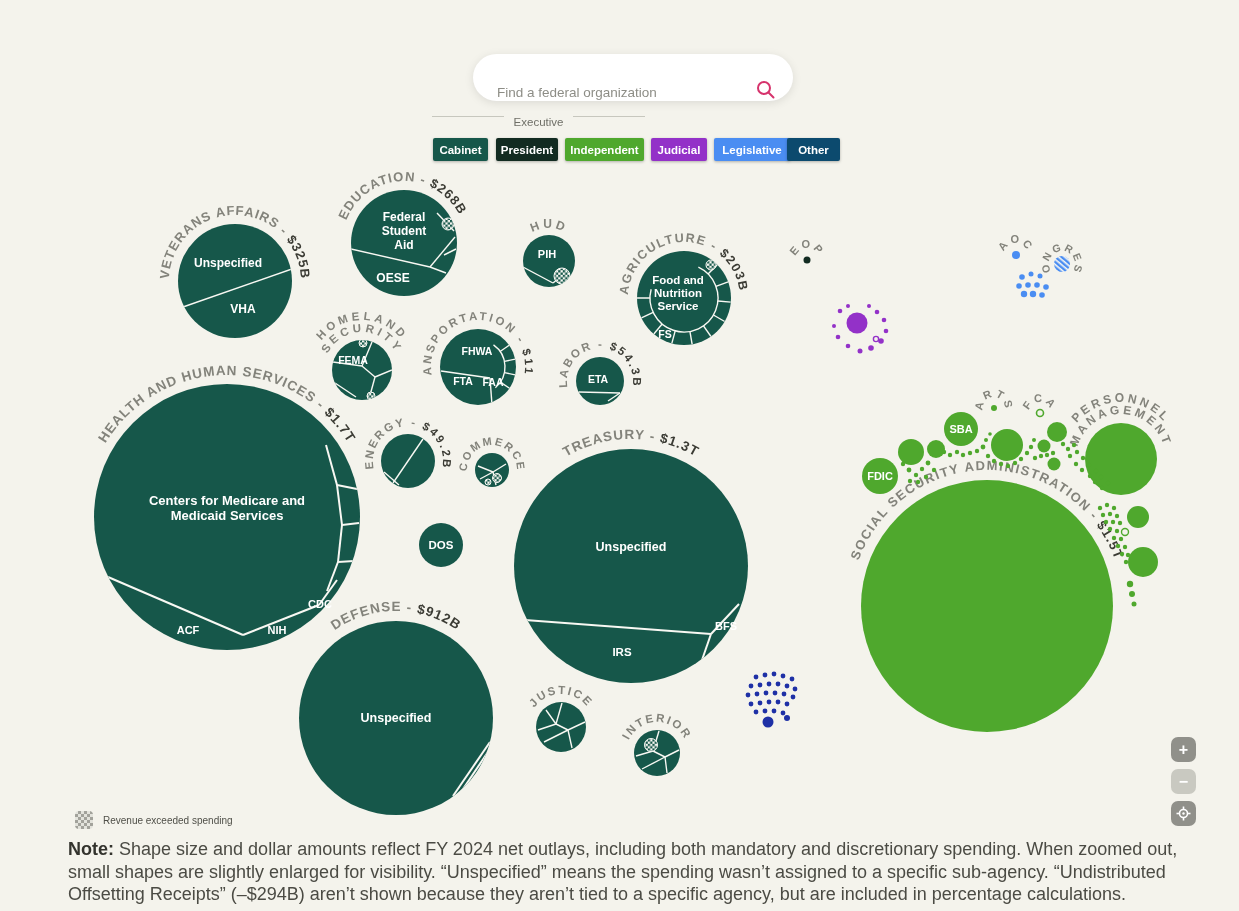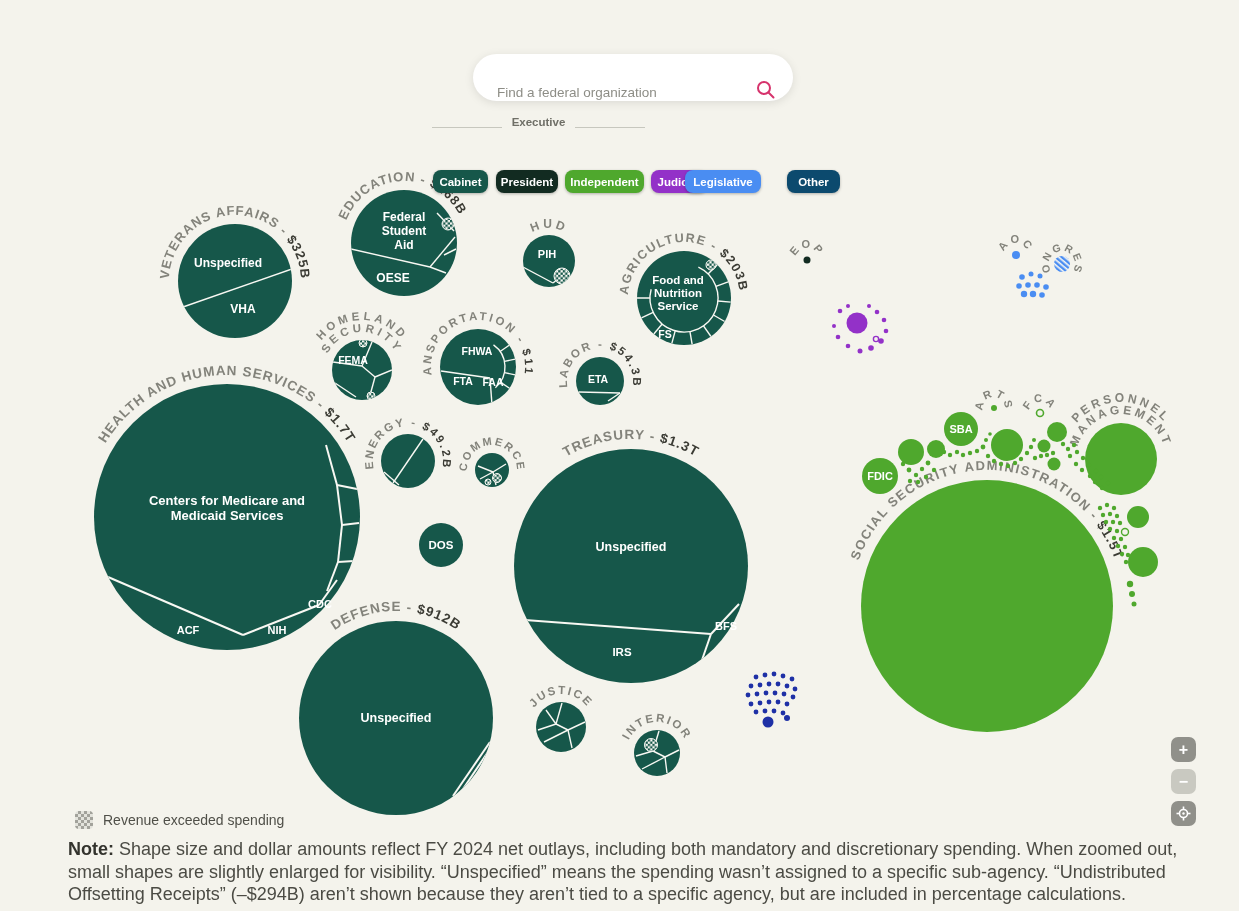--- a/index.html
+++ b/index.html
@@ -9,35 +9,35 @@
 
   
   .searchbar{position:absolute;left:473px;top:54px;width:320px;height:47px;background:#ffffff;
              border-radius:24px;box-shadow:0 2px 10px rgba(0,0,0,.10);display:flex;align-items:flex-end;}
   .searchbar input{flex:1;border:none;outline:none;background:transparent;margin-left:22px;
                    font-size:13.5px;color:#44443e;font-family:"Liberation Sans",sans-serif;}
   .searchbar input::placeholder{color:#8d8d86;}
   .sicon{width:22px;height:22px;margin-right:16px;cursor:pointer;display:flex;align-items:center;justify-content:center;}
 
   
-  .exec{position:absolute;left:432px;top:116px;width:213px;display:flex;align-items:flex-end;gap:10px;font-weight:bold;}
+  .exec{position:absolute;left:432px;top:116px;width:213px;display:flex;align-items:flex-start;gap:10px;}
   .exec .line{flex:1;height:1px;background:#c7c7be;}
   .exec-label{font-size:11.5px;color:#6f6f67;}
 
   
-  .pill{position:absolute;top:138px;height:23px;border:none;border-radius:8px;color:#fff;
+  .pill{position:absolute;top:138px;height:23px;border:none;border-radius:2px;color:#fff;
         font-family:"Liberation Sans",sans-serif;font-size:11.5px;font-weight:bold;cursor:pointer;
-        box-shadow:0 1px 3px rgba(0,0,0,.28);display:flex;align-items:center;justify-content:center;padding:0;margin-top:32px;}
+        box-shadow:0 1px 3px rgba(0,0,0,.28);display:flex;align-items:center;justify-content:center;padding:0;}
 
   
   .legend{position:absolute;left:75px;top:811px;display:flex;align-items:center;gap:10px;}
   .legend-swatch{width:18px;height:18px;border-radius:4px;
       background-image:conic-gradient(#a2a29b 25%,#e3e3dc 0 50%,#a2a29b 0 75%,#e3e3dc 0);
       background-size:6px 6px;}
-  .legend-label{font-size:14px;color:#4f4f48;}
+  .legend-label{font-size:10px;color:#4f4f48;}
 
   
   .note{position:absolute;left:68px;top:838px;width:1128px;font-size:18px;line-height:1.25;color:#4b4b44;}
   .note b{color:#33332d;}
   .sources{position:absolute;left:68px;top:876px;font-size:12.4px;color:#4b4b44;}
   .sources b{color:#33332d;}
   .sources a{color:#4b4b44;text-decoration:underline;cursor:pointer;}
 
   
   .zoomctl{position:absolute;left:1171px;top:737px;display:flex;flex-direction:column;gap:7px;}
@@ -595,21 +595,21 @@
   <div class="exec">
     <span class="line"></span>
     <span class="exec-label">Executive</span>
     <span class="line"></span>
   </div>
 
   <button class="pill" style="left: 433px; width: 55px; background: rgb(22, 87, 74);">Cabinet</button>
   <button class="pill" style="left: 496px; width: 62px; background: rgb(18, 43, 33);">President</button>
   <button class="pill" style="left: 565px; width: 79px; background: rgb(79, 168, 45);">Independent</button>
   <button class="pill" style="left: 651px; width: 56px; background: rgb(147, 49, 200); text-align: center;">Judicial</button>
-  <button class="pill" style="left: 685px; width: 76px; background: rgb(74, 141, 242);">Legislative</button>
+  <button class="pill" style="left: 714px; width: 76px; background: rgb(74, 141, 242);">Legislative</button>
   <button class="pill" style="left: 787px; width: 53px; background: #0c4a6e;">Other</button>
 
   <div class="legend">
     <span class="legend-swatch"></span>
     <span class="legend-label">Revenue exceeded spending</span>
   </div>
 
   <div class="note">
     <b>Note:</b>
     <span>Shape size and dollar amounts reflect FY 2024 net outlays, including both mandatory and discretionary spending. When zoomed out, small shapes are slightly enlarged for visibility. “Unspecified” means the spending wasn’t assigned to a specific sub-agency. “Undistributed Offsetting Receipts” (–$294B) aren’t shown because they aren’t tied to a specific agency, but are included in percentage calculations.</span>

